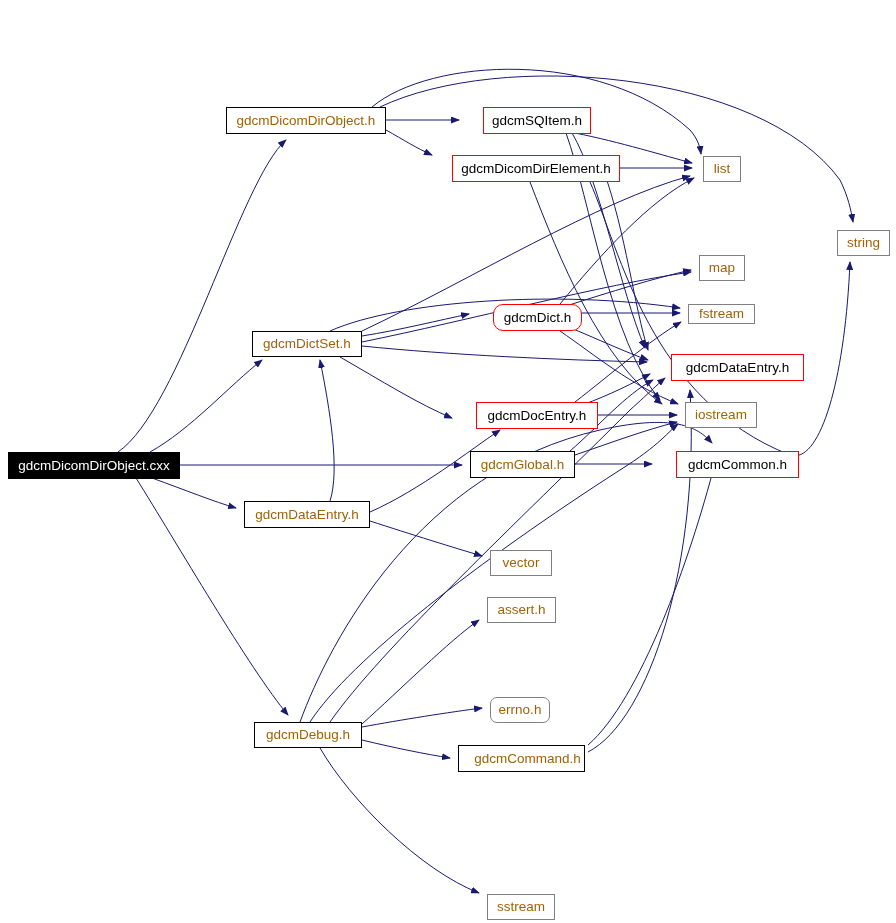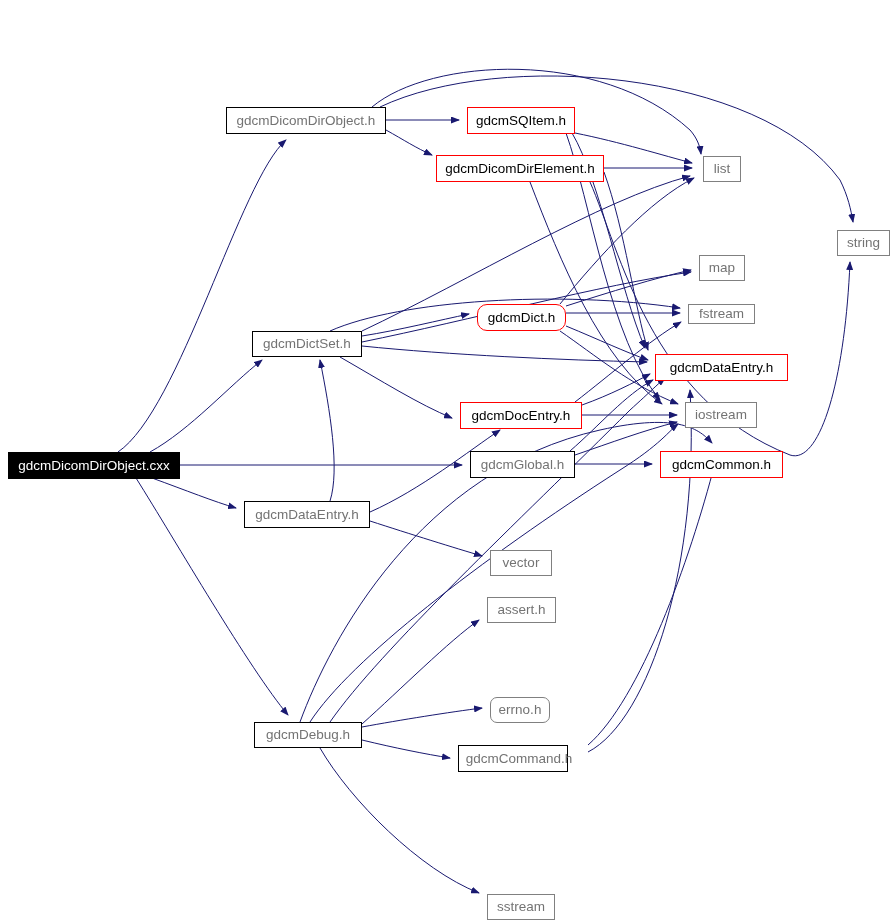--- a/index.html
+++ b/index.html
@@ -27,28 +27,29 @@
     box-sizing: border-box;
     display: flex;
     align-items: center;
     justify-content: center;
     font-size: 13.5px;
     line-height: 1;
     white-space: nowrap;
     letter-spacing: 0px;
     background: #ffffff;
     border: 1px solid #808080;
-    color: #737373;
+    color: #a16207;
   }
   .node.header {
     border: 1px solid #000000;
   }
   .node.external {
     border: 1px solid #ff0000;
     color: #000000;
+    margin-left: 16px;
   }
   .node.root {
     background: #000000;
     border: 1px solid #000000;
     color: #ffffff;
   }
   .node-label {
     display: block;
     padding: 0 7px;
   }
@@ -165,20 +166,20 @@
       </div>
       <div class="node system" style="left: 487px; top: 597px; width: 69px; height: 26px;">
         <span class="node-label">assert.h</span>
       </div>
       <div class="node system" style="left: 490px; top: 697px; width: 60px; height: 26px; border-radius: 7px;">
         <span class="node-label">errno.h</span>
       </div>
       <div class="node header" style="left: 254px; top: 722px; width: 108px; height: 26px;">
         <span class="node-label">gdcmDebug.h</span>
       </div>
-      <div class="node header" style="left: 458px; top: 745px; width: 110px; height: 27px; padding-left: 12px;">
+      <div class="node header" style="left: 458px; top: 745px; width: 127px; height: 27px; padding-left: 12px;">
         <span class="node-label">gdcmCommand.h</span>
       </div>
       <div class="node system" style="left: 487px; top: 894px; width: 68px; height: 26px;">
         <span class="node-label">sstream</span>
       </div>
     </div>
 </div>
 
 </body></html>

